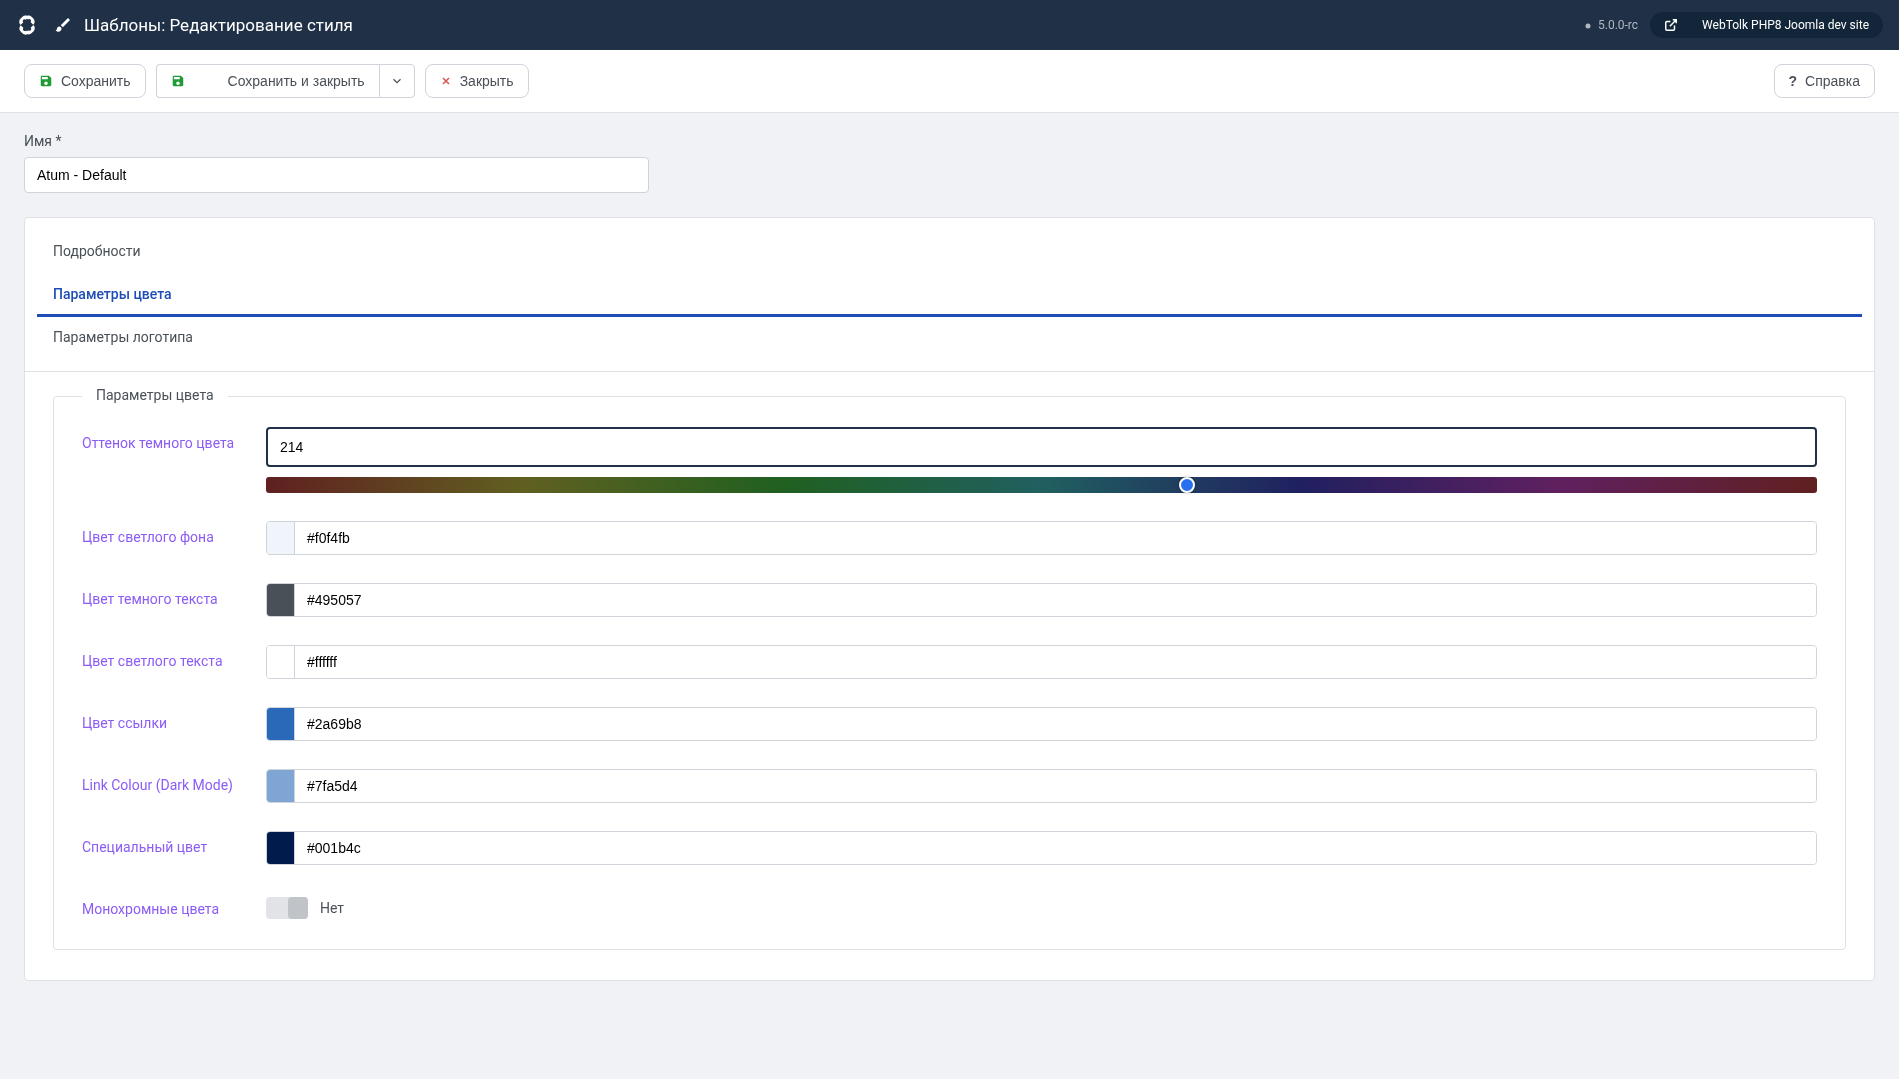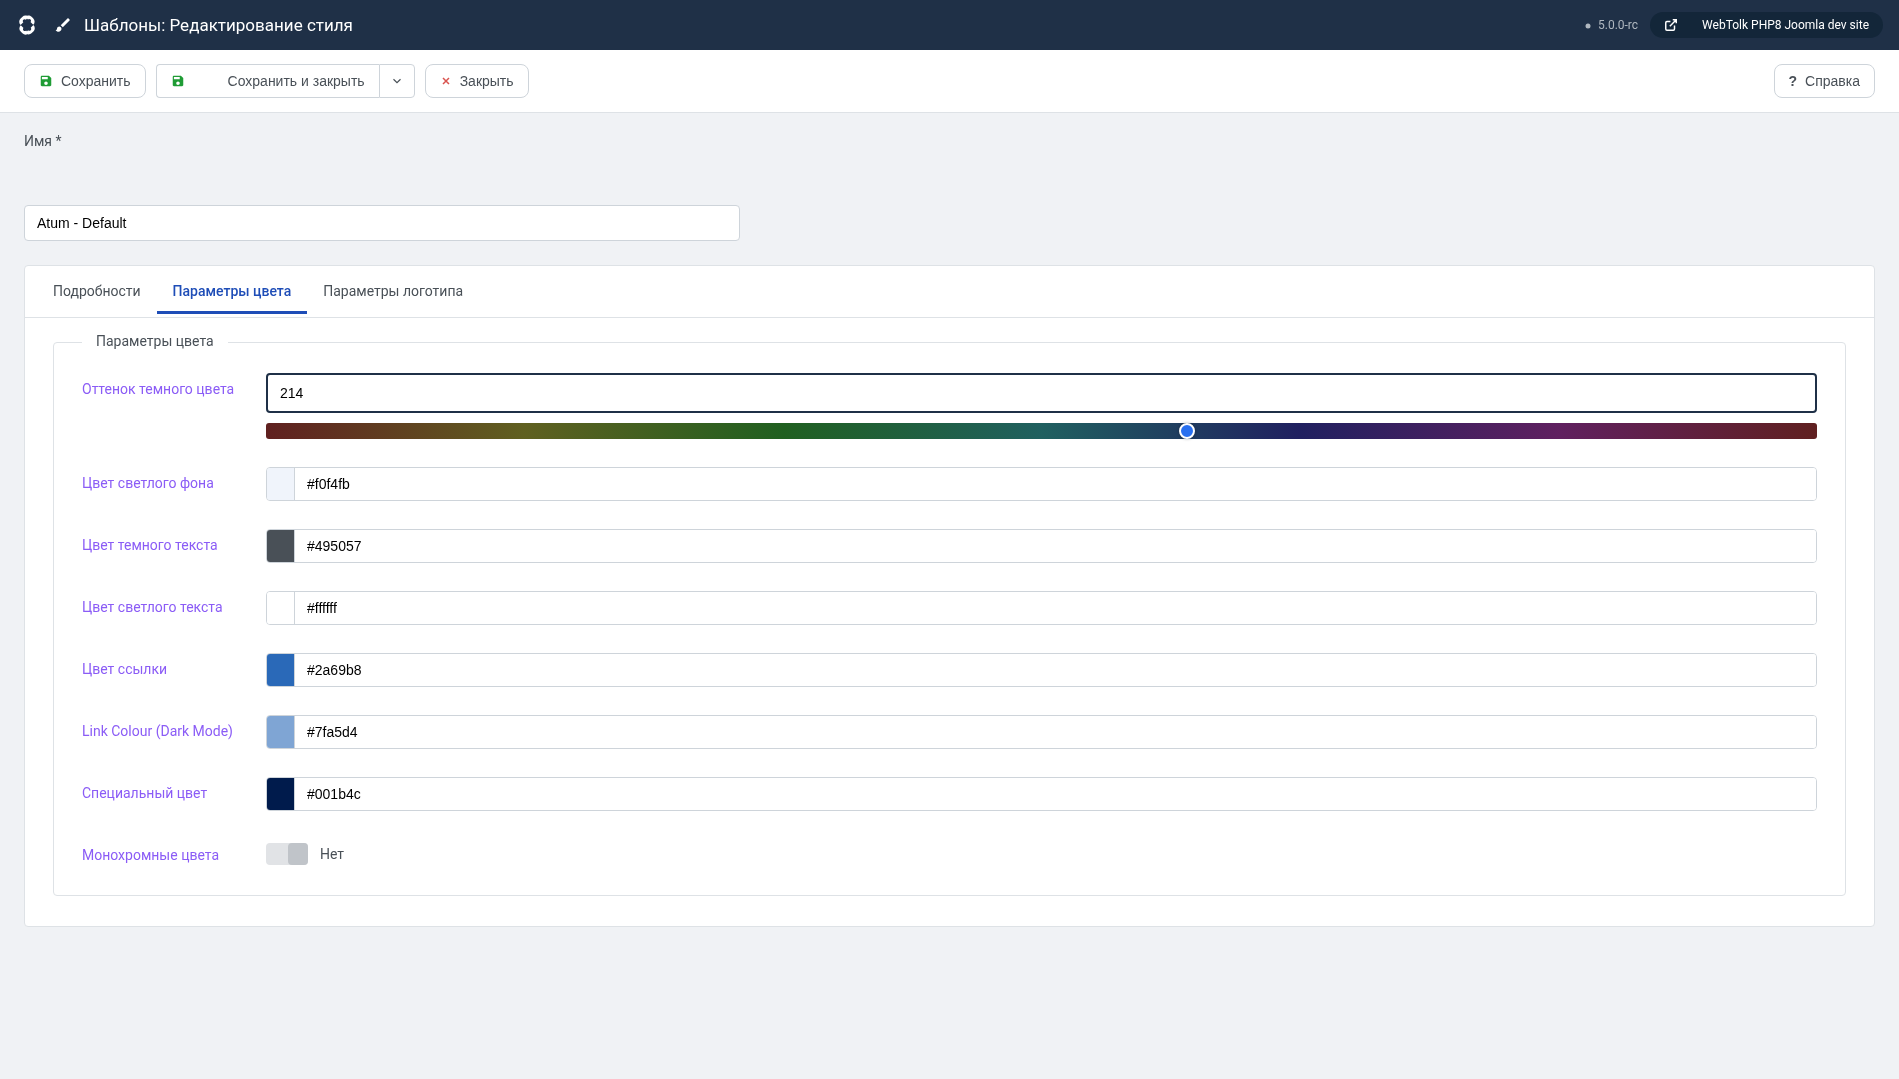--- a/index.html
+++ b/index.html
@@ -21,24 +21,24 @@
 .btn { border: 1px solid #ced4da; background: #fff; border-radius: 8px; padding: 8px 14px; font-size: 14px; display: inline-flex; align-items: center; gap: 8px; cursor: pointer; color: #495057; }
 .btn-group { display: flex; }
 .btn-group .btn:first-child { border-radius: 4px 0 0 4px; border-right: none; gap: 43px; }
 .btn-group .btn:last-child { border-radius: 0 4px 4px 0; padding: 8px 10px; }
 .icon-save { color: #1f9c35; }
 .icon-close { color: #d9534f; }
 .icon-help { color: #495057; font-weight: bold; }
 
 .content { padding: 20px 24px; }
 .name-label { font-size: 14px; color: #495057; margin-bottom: 8px; display: block; }
-.name-input { width: 716px; padding: 9px 12px; border: 1px solid #ced4da; border-radius: 4px; font-size: 14px; background: #fff; margin-top: 48px; }
+.name-input { width: 625px; padding: 9px 12px; border: 1px solid #ced4da; border-radius: 4px; font-size: 14px; background: #fff; }
 
 .tabs-container { background: #fff; margin-top: 24px; border: 1px solid #dee2e6; border-radius: 4px; }
-.tabs { display: flex; border-bottom: 1px solid #dee2e6; padding: 4px 12px; }
+.tabs { display: flex; border-bottom: 1px solid #dee2e6; padding: 12px 12px; flex-direction: column; }
 .tab { padding: 12px 16px; cursor: pointer; color: #495057; font-size: 14px; border-bottom: 3px solid transparent; position: relative; top: 1px; }
 .tab.active { color: #1e4db7; border-bottom-color: #1e4db7; font-weight: 500; }
 
 .tab-content { padding: 24px 28px 30px 28px; }
 .fieldset { border: 1px solid #dee2e6; border-radius: 4px; padding: 30px 28px; position: relative; }
 .fieldset-legend { position: absolute; top: -10px; left: 28px; background: #fff; padding: 0 14px; font-size: 14px; color: #495057; }
 
 .field-row { display: flex; align-items: flex-start; margin-bottom: 28px; }
 .field-row:last-child { margin-bottom: 0; }
 .field-label { width: 184px; padding-top: 8px; font-size: 14px; color: #8b5cf6; }

